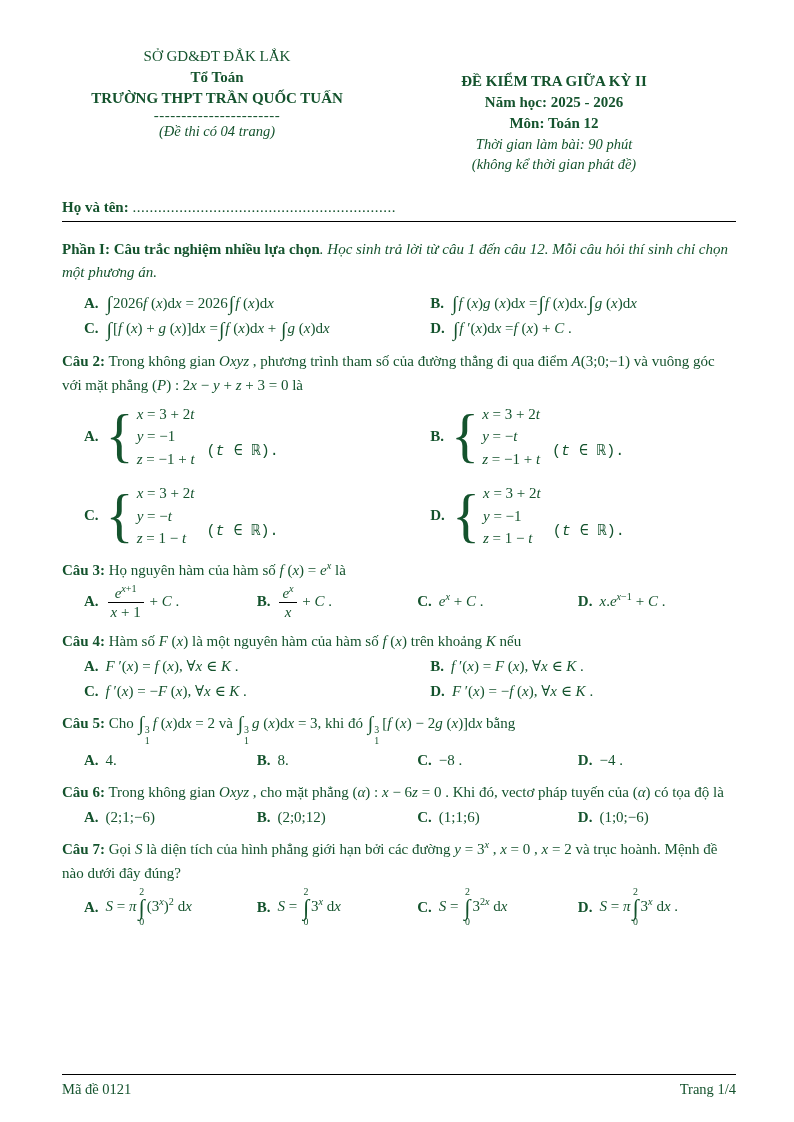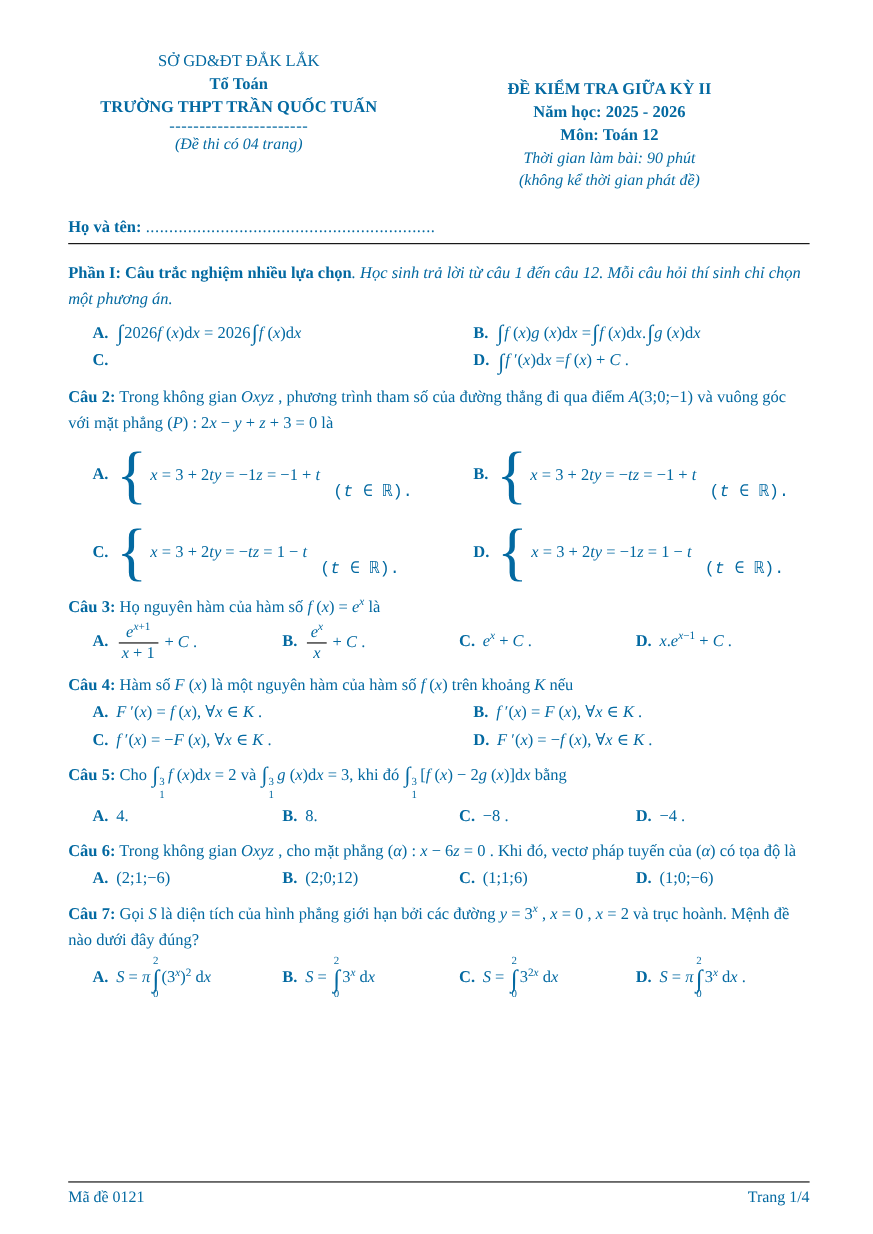--- a/index.html
+++ b/index.html
@@ -1,20 +1,20 @@
 <!DOCTYPE html>
 <html><head>
 <meta charset="utf-8">
 <style>
   * { margin:0; padding:0; box-sizing:border-box; }
   html,body { background:#ffffff; }
   .page {
     width:794px; height:1122px; background:#fff; position:relative;
     font-family:"Liberation Serif","DejaVu Serif","DejaVu Sans",serif;
-    font-size:15px; color:#0369a1; padding:46px 58px 0 62px; overflow:hidden;
+    font-size:15px; color:#14532d; padding:46px 58px 0 62px; overflow:hidden;
   }
   .header { display:flex; }
   .h-left { width:46%; text-align:center; }
   .h-right { width:54%; text-align:center;margin-top:25px; }
   .hl { line-height:1.4; }
   .bold { font-weight:bold; }
   .italic { font-style:italic; font-size:14.5px; }
   .dash { line-height:0.8; letter-spacing:0.5px; }
   .info-row { display:flex; justify-content:space-between; margin-top:24px; }
   .info-left b, .info-right b { font-weight:bold; }
@@ -40,21 +40,21 @@
   .dint { display:inline-flex; flex-direction:column; align-items:center;
           vertical-align:middle; margin:0 2px; }
   .dint .b { font-size:0.66em; line-height:1.1; }
   .dint .s { font-size:1.5em; line-height:0.85; }
   .frac { display:inline-block; text-align:center; vertical-align:middle;
           line-height:1.2; margin:0 2px; }
   .frac .num, .frac .den { display:block; padding:0 3px; }
   .frac .den { border-top:1px solid #000000; }
   .sys { display:inline-flex; align-items:center; }
   .brace { font-size:3.9em; line-height:1; font-weight:400; margin-right:3px; }
-  .eqs { display:inline-flex; flex-direction:row; line-height:1.5; text-align:left; }
+  .eqs { display:inline-flex; flex-direction:column; line-height:1.5; text-align:left; }
   .treal { margin-left:12px;font-family:Liberation Mono, monospace; }
   .footer { position:absolute; left:62px; right:58px; bottom:24px;
             border-top:1.6px solid #000; padding-top:6px;
             display:flex; justify-content:space-between; font-size:14.5px; }
 </style>
 </head>
 <body>
 
 <div class="page">
 
@@ -92,20 +92,21 @@
           <div class="opt">
             <b class="olabel">A.</b>
             <span class="obody"><span class="in">∫</span>2026<i>f</i> (<i>x</i>)d<i>x</i> = 2026<span class="in">∫</span><i>f</i> (<i>x</i>)d<i>x</i></span>
           </div>
           <div class="opt">
             <b class="olabel">B.</b>
             <span class="obody"><span class="in">∫</span><i>f</i> (<i>x</i>)<i>g</i> (<i>x</i>)d<i>x</i> =<span class="in">∫</span><i>f</i> (<i>x</i>)d<i>x</i>.<span class="in">∫</span><i>g</i> (<i>x</i>)d<i>x</i></span>
           </div>
           <div class="opt">
             <b class="olabel">C.</b>
+            <span class="obody"><span class="in">∫</span>[<i>f</i> (<i>x</i>) + <i>g</i> (<i>x</i>)]d<i>x</i> =<span class="in">∫</span><i>f</i> (<i>x</i>)d<i>x</i> + <span class="in">∫</span><i>g</i> (<i>x</i>)d<i>x</i></span>
           </div>
           <div class="opt">
             <b class="olabel">D.</b>
             <span class="obody"><span class="in">∫</span><i>f</i> ′(<i>x</i>)d<i>x</i> =<i>f</i> (<i>x</i>) + <i>C</i> .</span>
           </div>
         </div>
       </div>
       <div class="question">
         <p class="stem"><b class="qlabel">Câu 2:</b> Trong không gian <i>Oxyz</i> , phương trình tham số của đường thẳng đi qua điểm <i>A</i>(3;0;−1) và vuông góc với mặt phẳng (<i>P</i>) : 2<i>x</i> − <i>y</i> + <i>z</i> + 3 = 0 là</p>
         <div class="opts cols2 tall">

